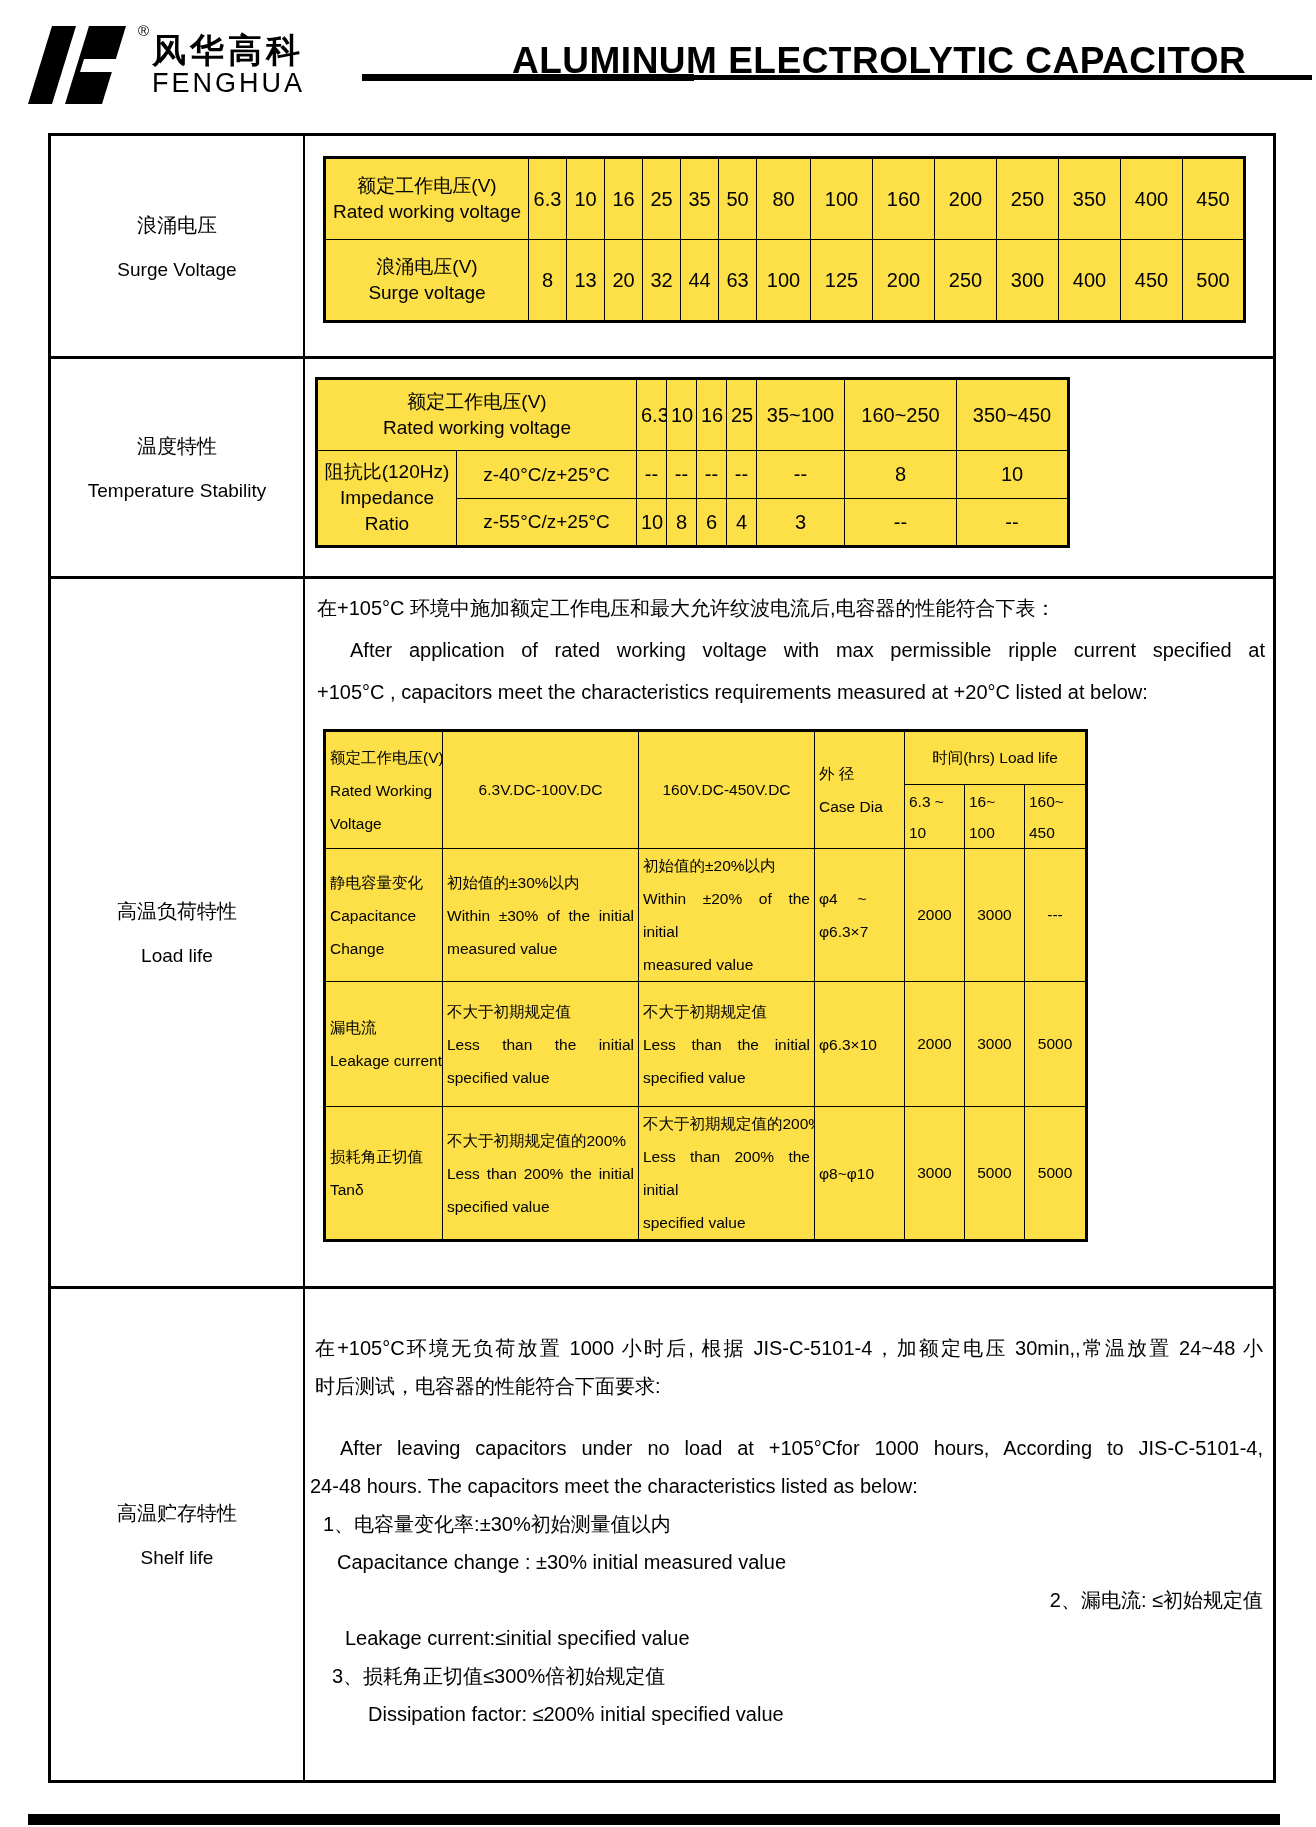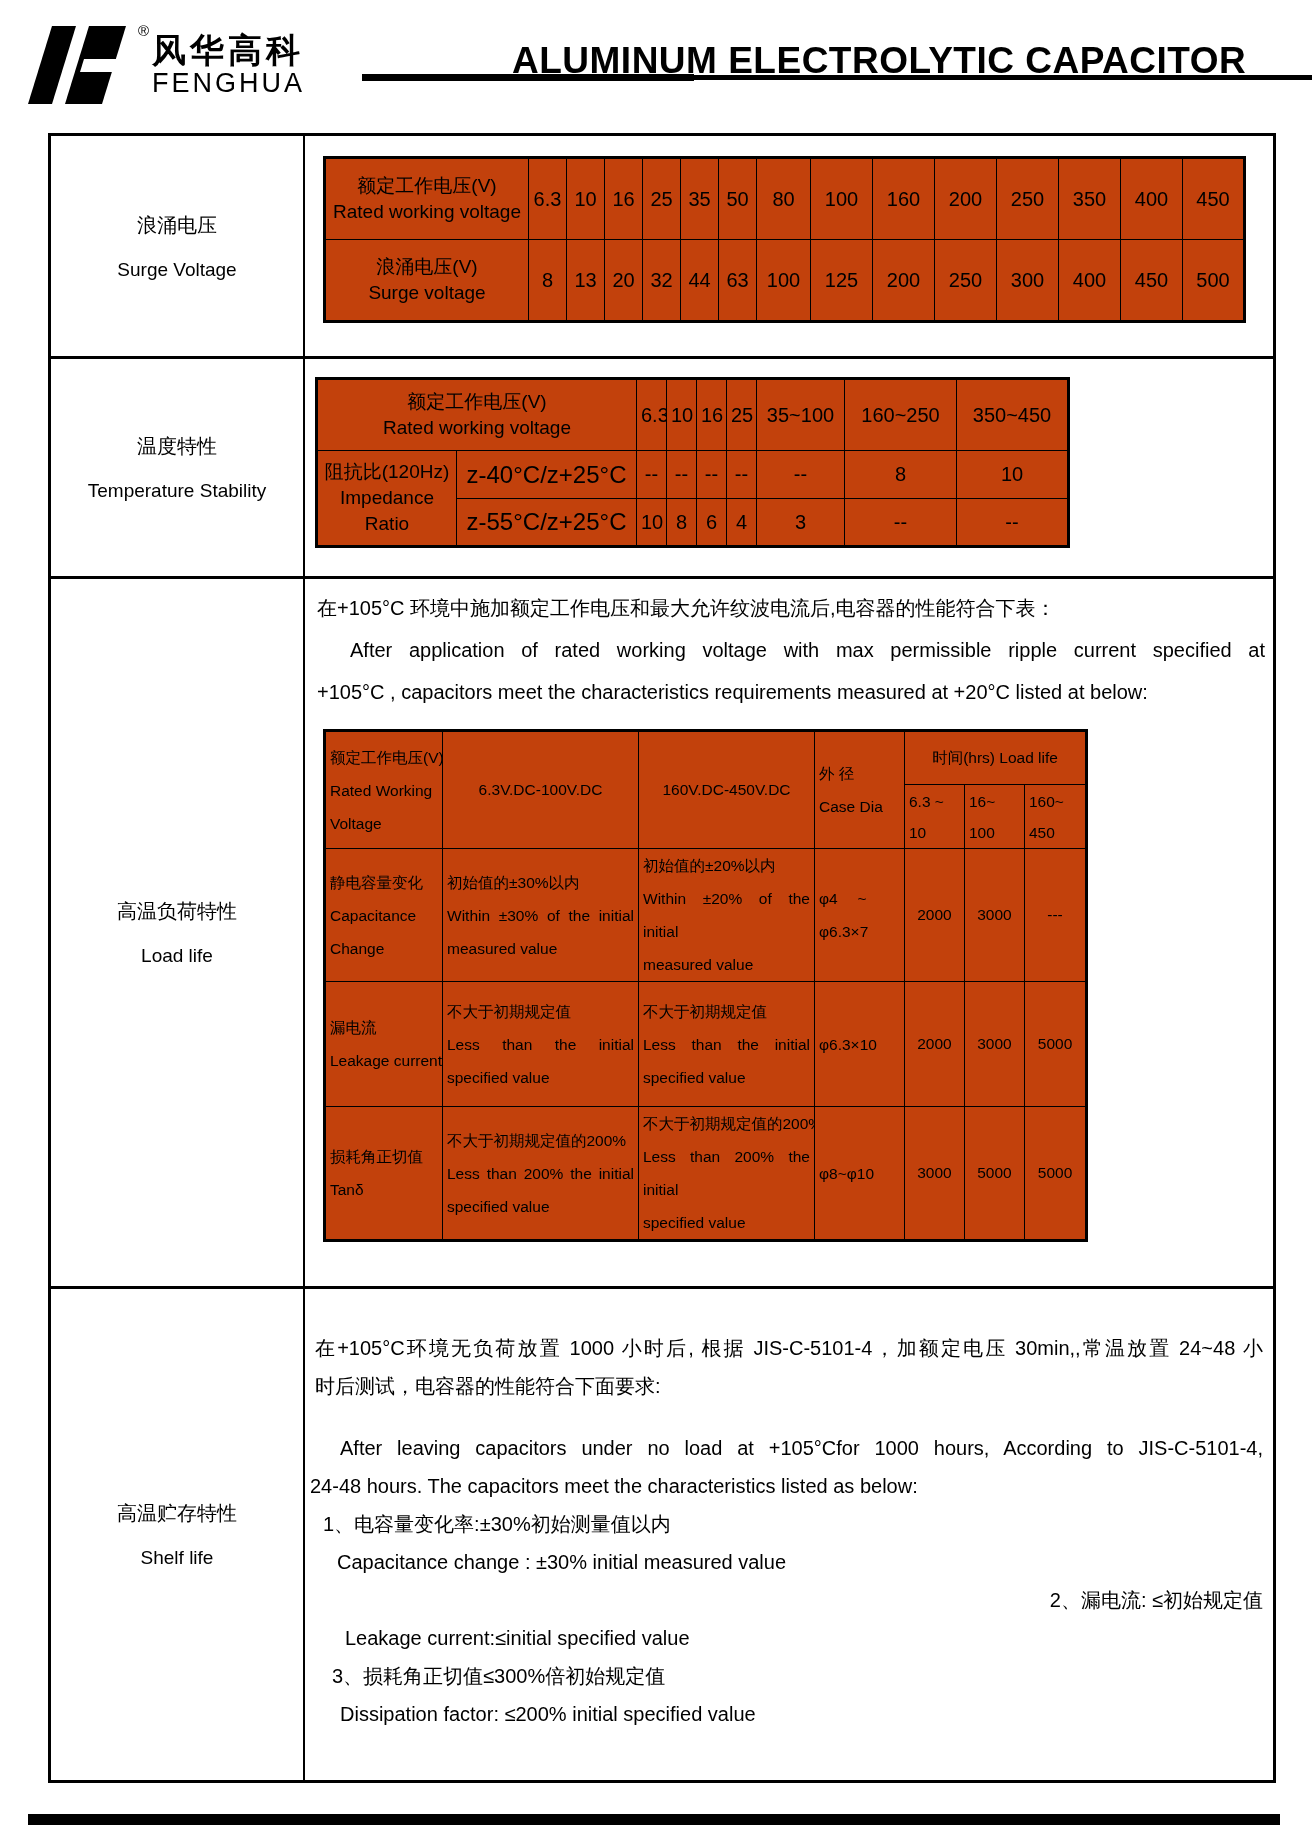--- a/index.html
+++ b/index.html
@@ -18,33 +18,33 @@
   
   .outer{position:absolute;left:48px;top:133px;width:1222px;border:3px solid #000;background:#fff;}
   .sec{display:flex;box-sizing:border-box;}
   .sec + .sec{border-top:3px solid #000;}
   .sec-label{width:252px;flex:none;border-right:2px solid #000;display:flex;flex-direction:column;align-items:center;justify-content:center;text-align:center;}
   .sec-label .zh{font-size:20px;}
   .sec-label .en{font-size:19px;margin-top:20px;}
   .sec-body{position:relative;flex:1;}
 
   
-  table.t{border-collapse:collapse;table-layout:fixed;border:3px solid #000;background:#c2410c;}
+  table.t{border-collapse:collapse;table-layout:fixed;border:3px solid #000;background:#fde047;}
   table.t td{border:1.5px solid #000;padding:0 4px;overflow:hidden;}
   .hcell{text-align:center;font-size:19px;}
   .hcell .l{line-height:26px;}
   .vcell{text-align:center;font-size:20px;}
 
   .surge-t{position:absolute;left:18px;top:20px;}
   .surge-t tr{height:82px;}
 
   .temp-t{position:absolute;left:10px;top:18px;}
   .temp-t tr.hr{height:72px;}
   .temp-t tr.dr{height:48px;}
-  .temp-t .cond{text-align:center;font-size:24px;}
+  .temp-t .cond{text-align:center;font-size:19px;}
 
   
   .ll-intro{position:absolute;left:12px;top:12px;right:8px;}
   .ll-intro .line{font-size:20px;height:42px;line-height:34px;}
   .ll-intro .ind{padding-left:33px;}
   .just{text-align:justify;text-align-last:justify;}
 
   .load-t{position:absolute;left:18px;top:150px;font-size:15.5px;}
   .load-t td{vertical-align:middle;padding:0 7px;}
   .load-t tr.hr1{height:54px;}
@@ -345,21 +345,21 @@
         <div class="shelf-text" id="shelf-text">
             <div class="shelf-line just" style="padding-left: 10px;">在+105°C环境无负荷放置 1000 小时后, 根据 JIS-C-5101-4，加额定电压 30min,,常温放置 24~48 小</div>
             <div class="shelf-line" style="padding-left: 10px;">时后测试，电容器的性能符合下面要求:</div>
             <div class="shelf-line just" style="padding-left: 35px; margin-top: 24px;">After leaving capacitors under no load at +105°Cfor 1000 hours, According to JIS-C-5101-4,</div>
             <div class="shelf-line" style="padding-left: 5px;">24-48 hours. The capacitors meet the characteristics listed as below:</div>
             <div class="shelf-line" style="padding-left: 18px;">1、电容量变化率:±30%初始测量值以内</div>
             <div class="shelf-line" style="padding-left: 32px;">Capacitance change : ±30% initial measured value</div>
             <div class="shelf-line" style="padding-left: 18px; text-align: right;">2、漏电流: ≤初始规定值</div>
             <div class="shelf-line" style="padding-left: 40px;">Leakage current:≤initial specified value</div>
             <div class="shelf-line" style="padding-left: 27px;">3、损耗角正切值≤300%倍初始规定值</div>
-            <div class="shelf-line" style="padding-left: 35px;">Dissipation factor: ≤200% initial specified value</div>
+            <div class="shelf-line" style="padding-left: 35px; margin-left: 28px;">Dissipation factor: ≤200% initial specified value</div>
           </div>
       </div>
     </div>
 
   </div>
 
   <div class="bottom-bar"></div>
 </div>
 
 </body></html>

